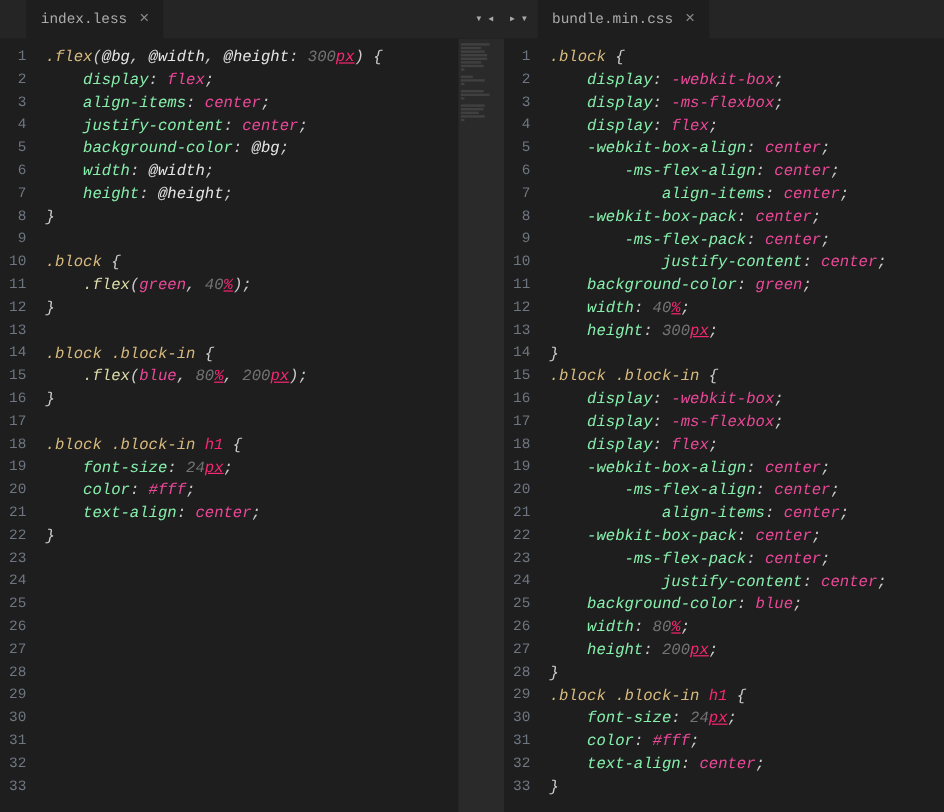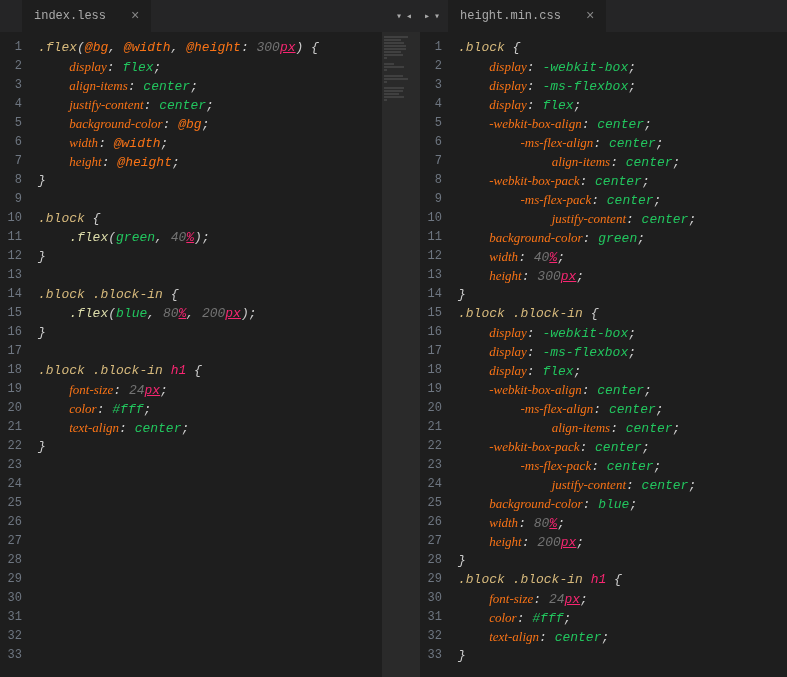--- a/index.html
+++ b/index.html
@@ -28,21 +28,21 @@
       align-items: center;
     }
     .tab {
       height: 32px;
       background: #1e1e1e;
       color: #aaa;
       font-style: normal;
       padding: 0 12px;
       display: flex;
       align-items: center;
-      gap: 25px;
+      gap: 10px;
       font-size: 12px;
       margin-left: 22px;
     }
     .pane-right .tab { margin-left: 0; }
     .tab-close {
       color: #888;
       font-size: 14px;
       line-height: 1;
     }
     .tab-icons {
@@ -83,25 +83,25 @@
     }
     .minimap .mini-line {
       height: 2px;
       margin-bottom: 1px;
       background: #555;
       opacity: 0.5;
     }
     
     .c-sel   { color: #d7ba7d; }   
     .c-punc  { color: #cccccc; }   
-    .c-prop  { color: #f97316; font-family: Liberation Serif, serif; }   
-    .c-val   { color: #22c55e; margin-top: 40px; }   
+    .c-prop  { color: #86efac; }   
+    .c-val   { color: #ec4899; margin-top: 40px; }   
     .c-num   { color: #737373; }   
     .c-unit  { color: #f92672; text-decoration: underline; }   
-    .c-var   { color: #f97316; }   
+    .c-var   { color: #e5e5e5; }   
     .c-tag   { color: #f92672; }
     .c-func  { color: #dcdcaa; }
   </style>
 </head>
 <body>
 
 <div class="pane pane-left">
   <div class="tab-bar">
     <div class="tab">
       <span>index.less</span>
@@ -176,21 +176,21 @@
   </div>
 </div>
 
 <div class="pane pane-right">
   <div class="tab-bar">
     <div class="tab-icons" style="margin-left:4px">
       <span>▸</span>
       <span>▾</span>
     </div>
     <div class="tab">
-      <span>height.min.css</span>
+      <span>bundle.min.css</span>
       <span class="tab-close">×</span>
     </div>
   </div>
   <div class="editor-area">
     <div class="gutter" id="gutter-right">
         <div>1</div>
         <div>2</div>
         <div>3</div>
         <div>4</div>
         <div>5</div>

